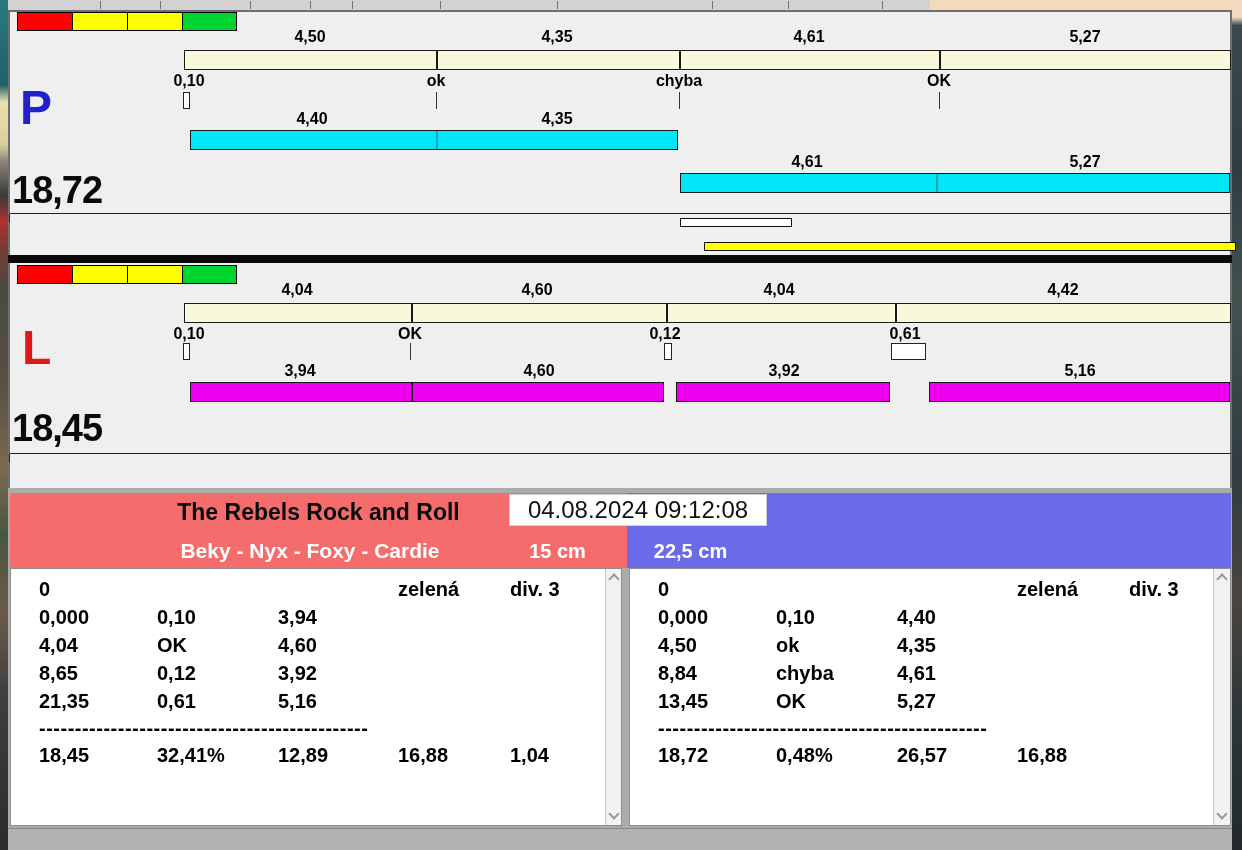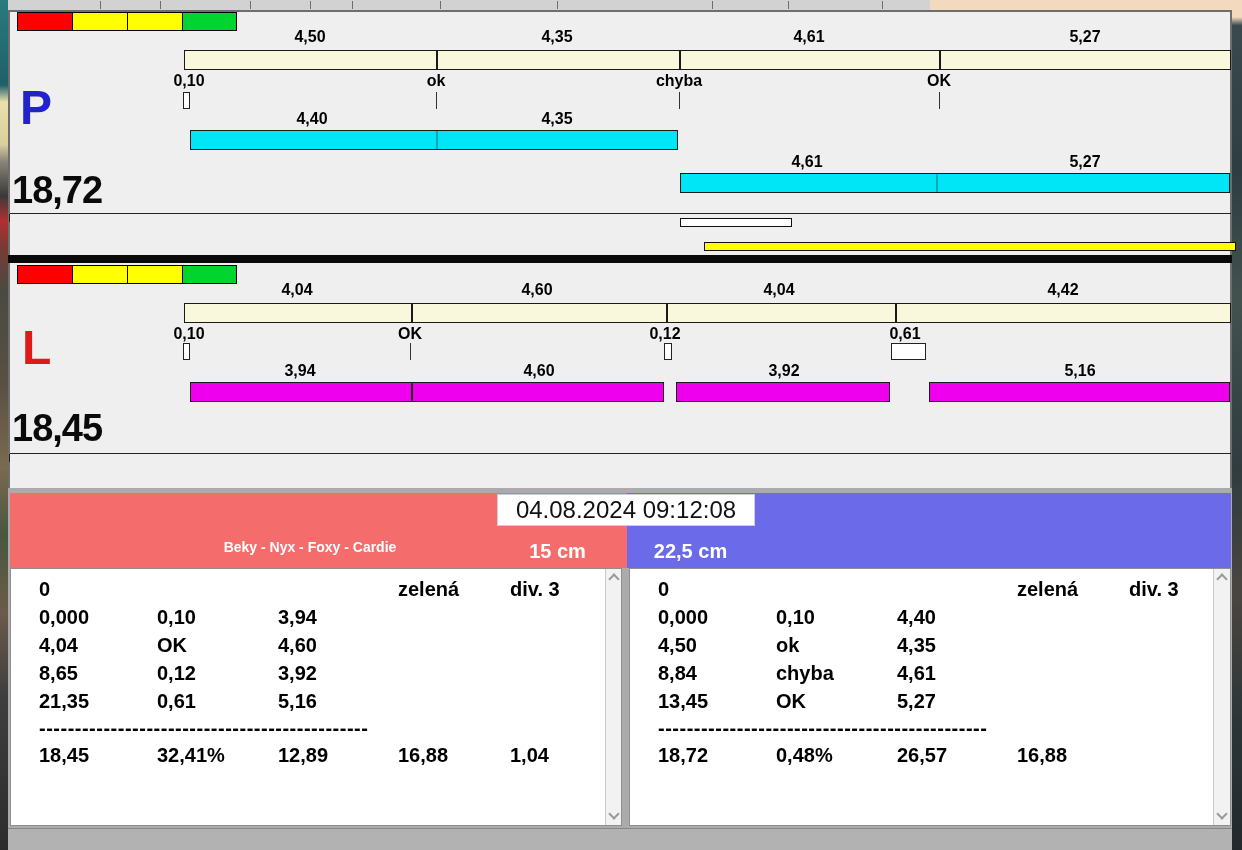--- a/index.html
+++ b/index.html
@@ -41,21 +41,21 @@
   .yellowbar{background:#ffff00;border:1px solid #111;box-sizing:border-box;}
   .tickline{width:1px;height:17px;background:#333;}
   .tickrect{background:#fff;border:1px solid #222;box-sizing:border-box;}
   .hline{height:1px;background:#222;}
   .blackdiv{background:#0a0a0a;}
   
   .bottom-bg{left:8px;top:488px;width:1224px;height:362px;background:#ababab;}
   .hdr-left{background:#f56c6c;}
   .hdr-right{background:#6b6bea;}
   .team-title{font-size:23px;font-weight:bold;color:#0a0a0a;text-align:center;}
-  .team-members{font-size:14px;font-weight:bold;color:#ffffff;text-align:center;}
+  .team-members{font-size:21px;font-weight:bold;color:#ffffff;text-align:center;}
   .jump-height{font-size:20px;font-weight:bold;color:#ffffff;text-align:center;}
   .datebox{background:#ffffff;border:1px solid #cfcfcf;box-sizing:border-box;
     font-size:24px;color:#111;text-align:center;line-height:30px;}
   .tablepane{background:#ffffff;border:1px solid #8f8f8f;box-sizing:border-box;
     padding:6px 0 0 28px;overflow:hidden;}
   .trow{display:flex;height:28px;align-items:center;}
   .cell{display:inline-block;font-size:20px;font-weight:bold;color:#000;white-space:nowrap;}
   .c0{width:118px;} .c1{width:121px;} .c2{width:120px;} .c3{width:112px;} .c4{width:90px;}
   .dashrow{height:26px;font-size:20px;font-weight:bold;letter-spacing:0.5px;line-height:26px;white-space:nowrap;}
   
@@ -183,26 +183,27 @@
   <span class="abs bigtotal" style="left:12px;top:408px;">18,45</span>
 
   <div class="abs hline" style="left:10px;top:453px;width:1221px;"></div>
   <div class="abs" style="left:9px;top:454px;width:1px;height:8px;background:#222;"></div>
 
   <div class="abs bottom-bg"></div>
 
   <div class="abs hdr-left" style="left:10px;top:493px;width:617px;height:75px;"></div>
   <div class="abs hdr-right" style="left:627px;top:493px;width:604px;height:75px;"></div>
 
+  <span class="abs team-title" style="left:10px;top:499px;width:617px;">The Rebels Rock and Roll</span>
   <span class="abs team-members" style="left:110px;top:539px;width:400px;">Beky - Nyx - Foxy - Cardie</span>
   <span class="abs jump-height" style="left:500px;top:540px;width:115px;">15 cm</span>
 
   <span class="abs jump-height" style="left:633px;top:540px;width:115px;">22,5 cm</span>
 
-  <div class="abs datebox" style="left:497px;top:494px;width:258px;height:32px;">04.08.2024 09:12:08</div>
+  <div class="abs datebox" style="left:509px;top:494px;width:258px;height:32px;">04.08.2024 09:12:08</div>
 
   <div class="abs tablepane" style="left:10px;top:568px;width:612px;height:258px;">
     <div class="trow">
       <span class="cell c0">0</span>
       <span class="cell c1"></span>
       <span class="cell c2"></span>
       <span class="cell c3">zelená</span>
       <span class="cell c4">div. 3</span>
     </div>
     <div class="trow">

